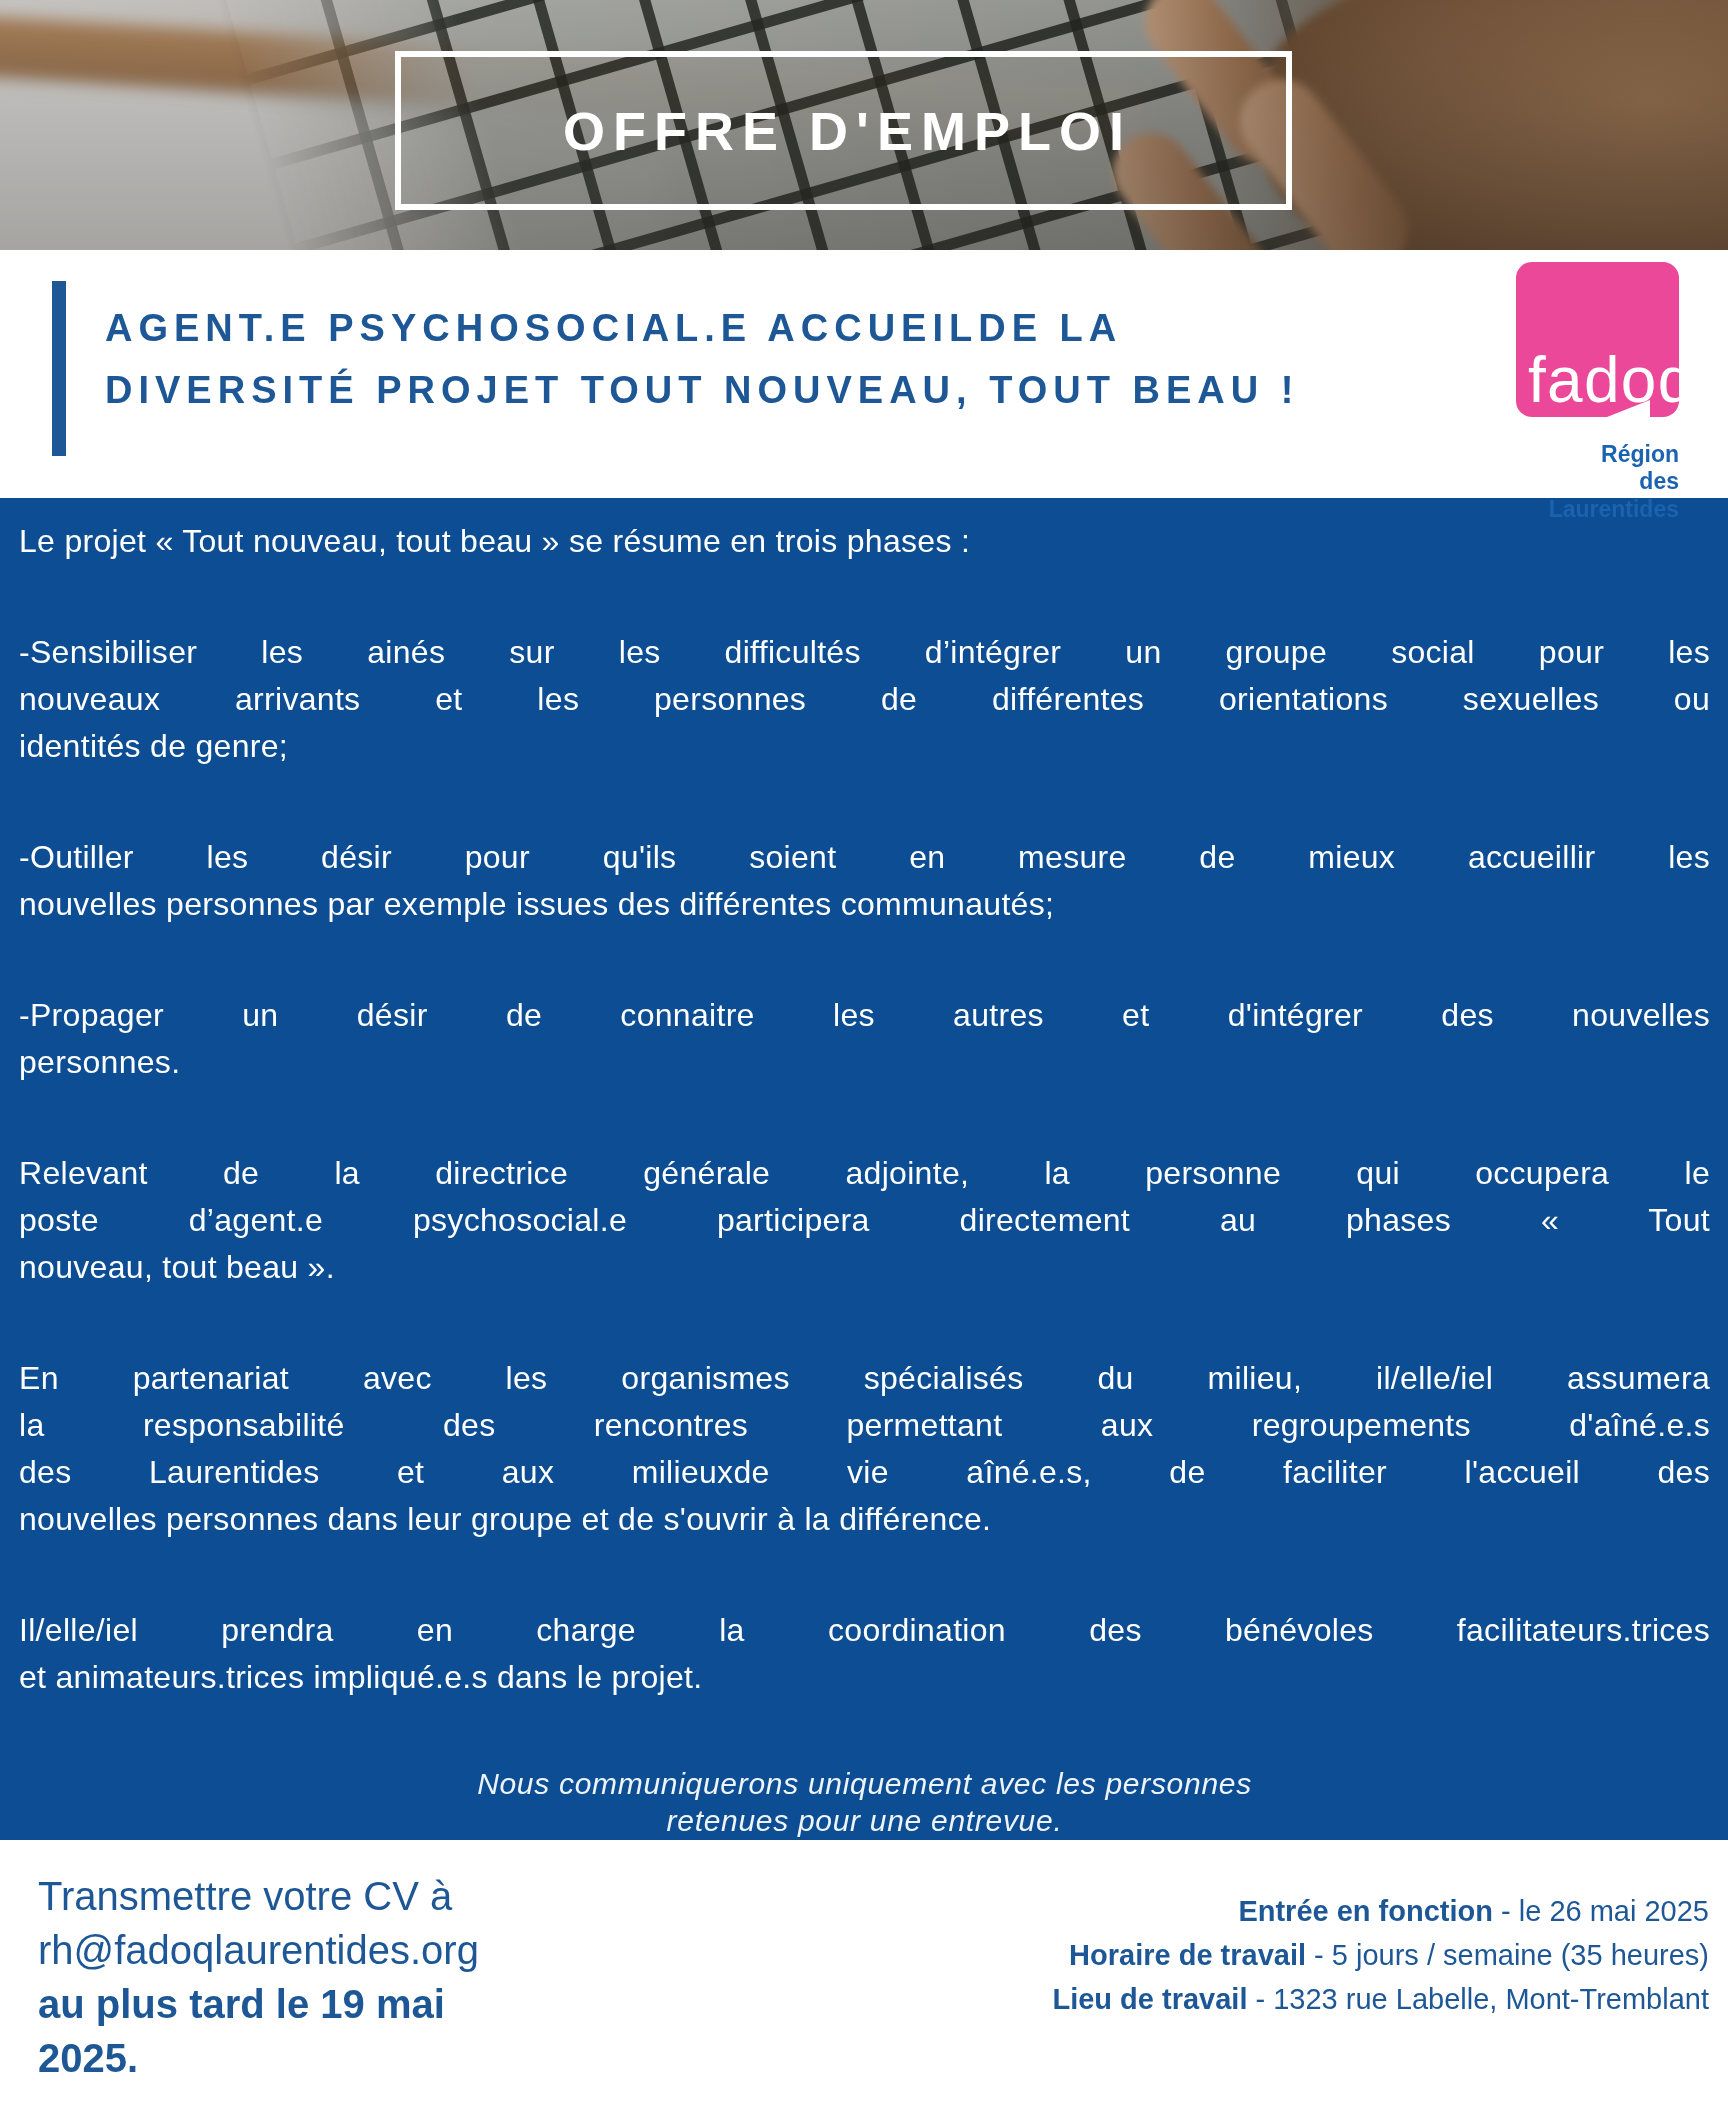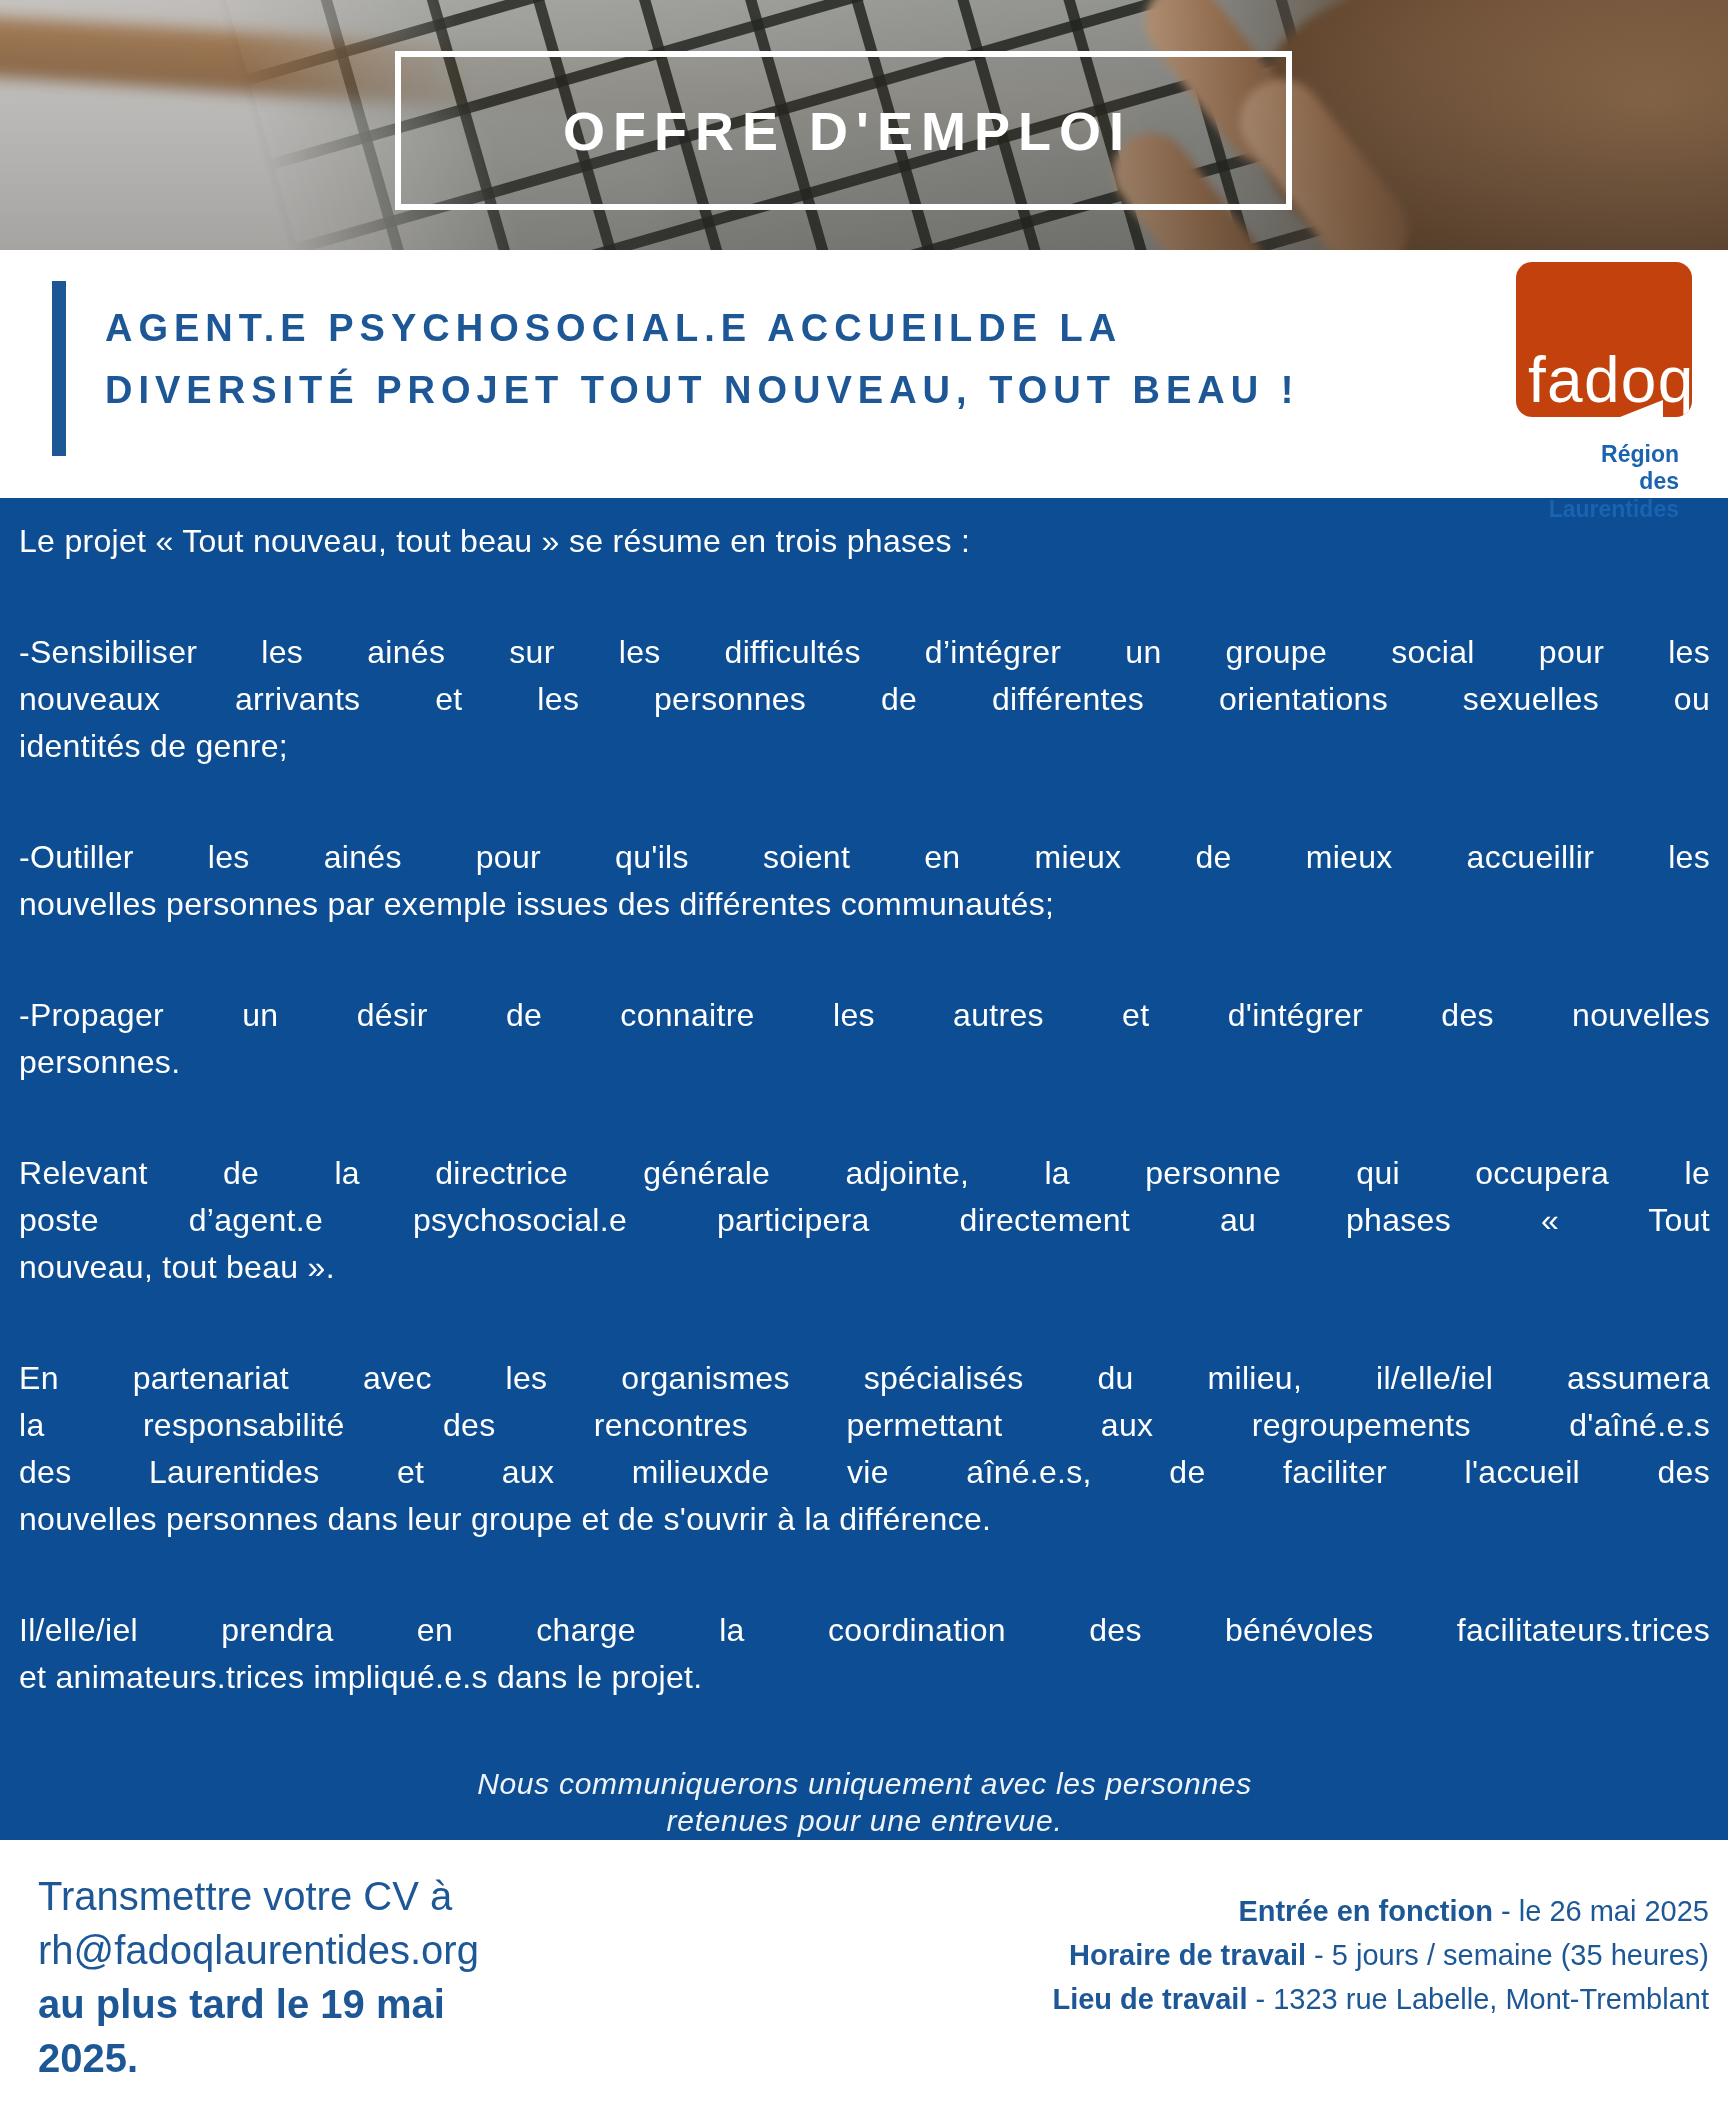--- a/index.html
+++ b/index.html
@@ -93,22 +93,22 @@
     position: absolute; left: 52px; top: 31px;
     width: 14px; height: 175px; background: #1d5796;
   }
   .job-title {
     position: absolute; left: 105px; top: 47px; margin: 0;
     font-size: 38px; line-height: 62px; letter-spacing: 6px;
     font-weight: 700; color: #1d5796;
   }
   .logo { position: absolute; right: 50px; top: 12px; width: 163px; text-align: right; }
   .logo-rect {
-    position: relative; width: 176px; height: 155px;
-    background: #c2410c; border-radius: 16px; overflow: hidden;
+    position: relative; width: 163px; height: 155px;
+    background: #ec4899; border-radius: 16px; overflow: hidden;
   }
   .logo-word {
     position: absolute; left: 12px; bottom: 0px;
     color: #ffffff; font-size: 64px; font-weight: 400; letter-spacing: 1.3px;
   }
   .logo-notch {
     position: absolute; bottom: 0; right: 29.4px;
     width: 0; height: 0;
     border-bottom: 17.4px solid #ffffff;
     border-left: 43px solid transparent;
@@ -188,21 +188,21 @@
     <div id="paragraphs">
         <div class="para">
           <div class="line">Le projet « Tout nouveau, tout beau » se résume en trois phases :</div>
         </div>
         <div class="para">
           <div class="line">-Sensibiliser les ainés sur les difficultés d’intégrer un groupe social pour les</div>
           <div class="line">nouveaux arrivants et les personnes de différentes orientations sexuelles ou</div>
           <div class="line">identités de genre;</div>
         </div>
         <div class="para">
-          <div class="line">-Outiller les ainés pour qu'ils soient en mieux de mieux accueillir les</div>
+          <div class="line">-Outiller les désir pour qu'ils soient en mesure de mieux accueillir les</div>
           <div class="line">nouvelles personnes par exemple issues des différentes communautés;</div>
         </div>
         <div class="para">
           <div class="line">-Propager un désir de connaitre les autres et d'intégrer des nouvelles</div>
           <div class="line">personnes.</div>
         </div>
         <div class="para">
           <div class="line">Relevant de la directrice générale adjointe, la personne qui occupera le</div>
           <div class="line">poste d’agent.e psychosocial.e participera directement au phases « Tout</div>
           <div class="line">nouveau, tout beau ».</div>

